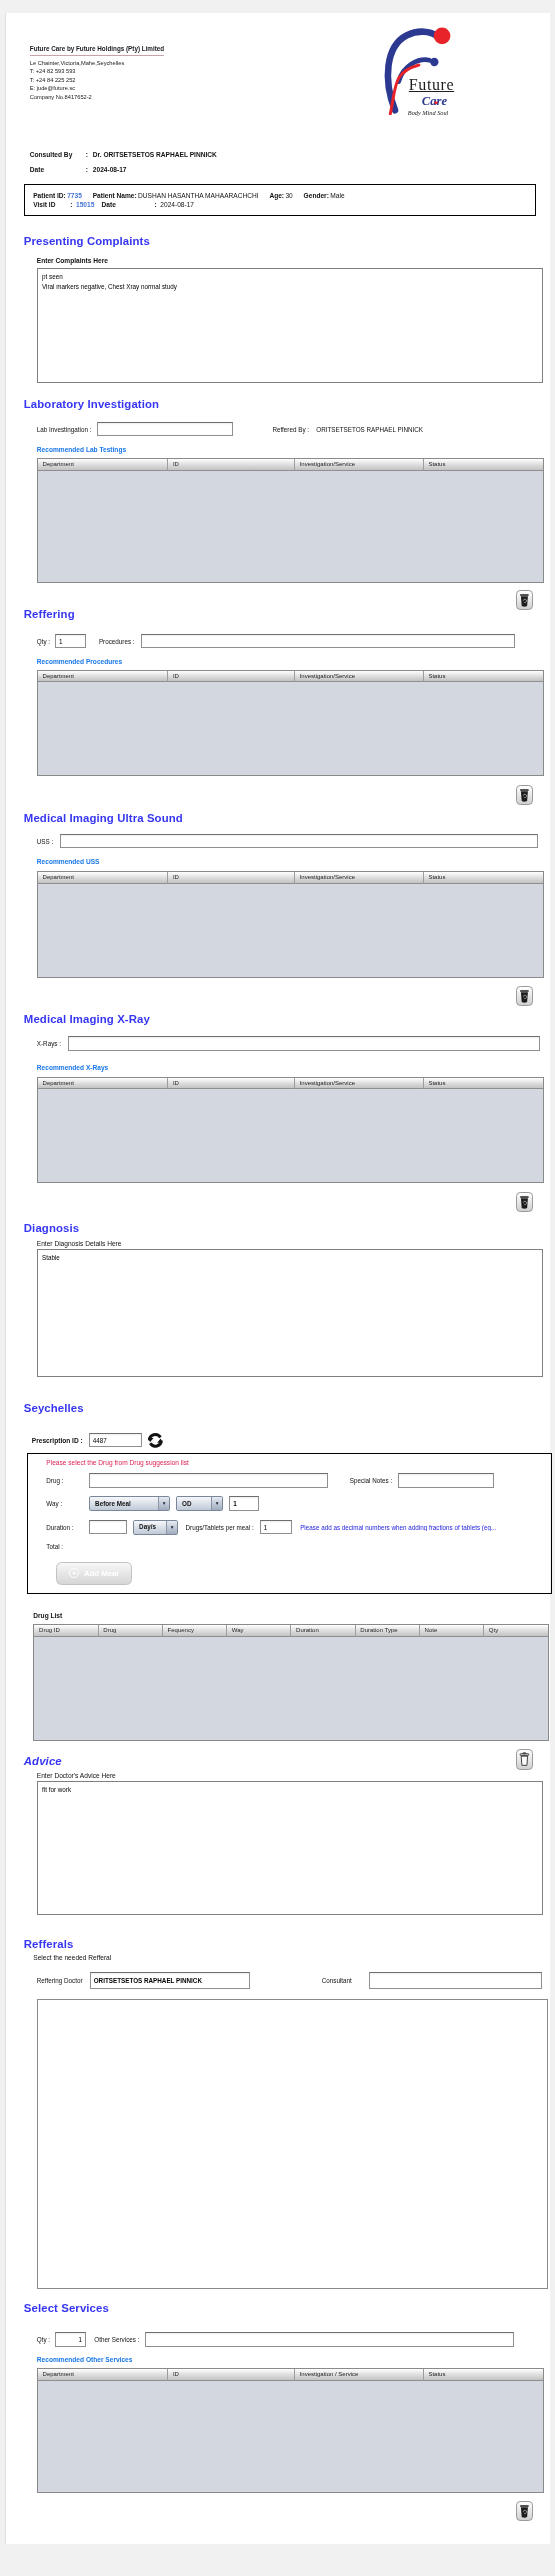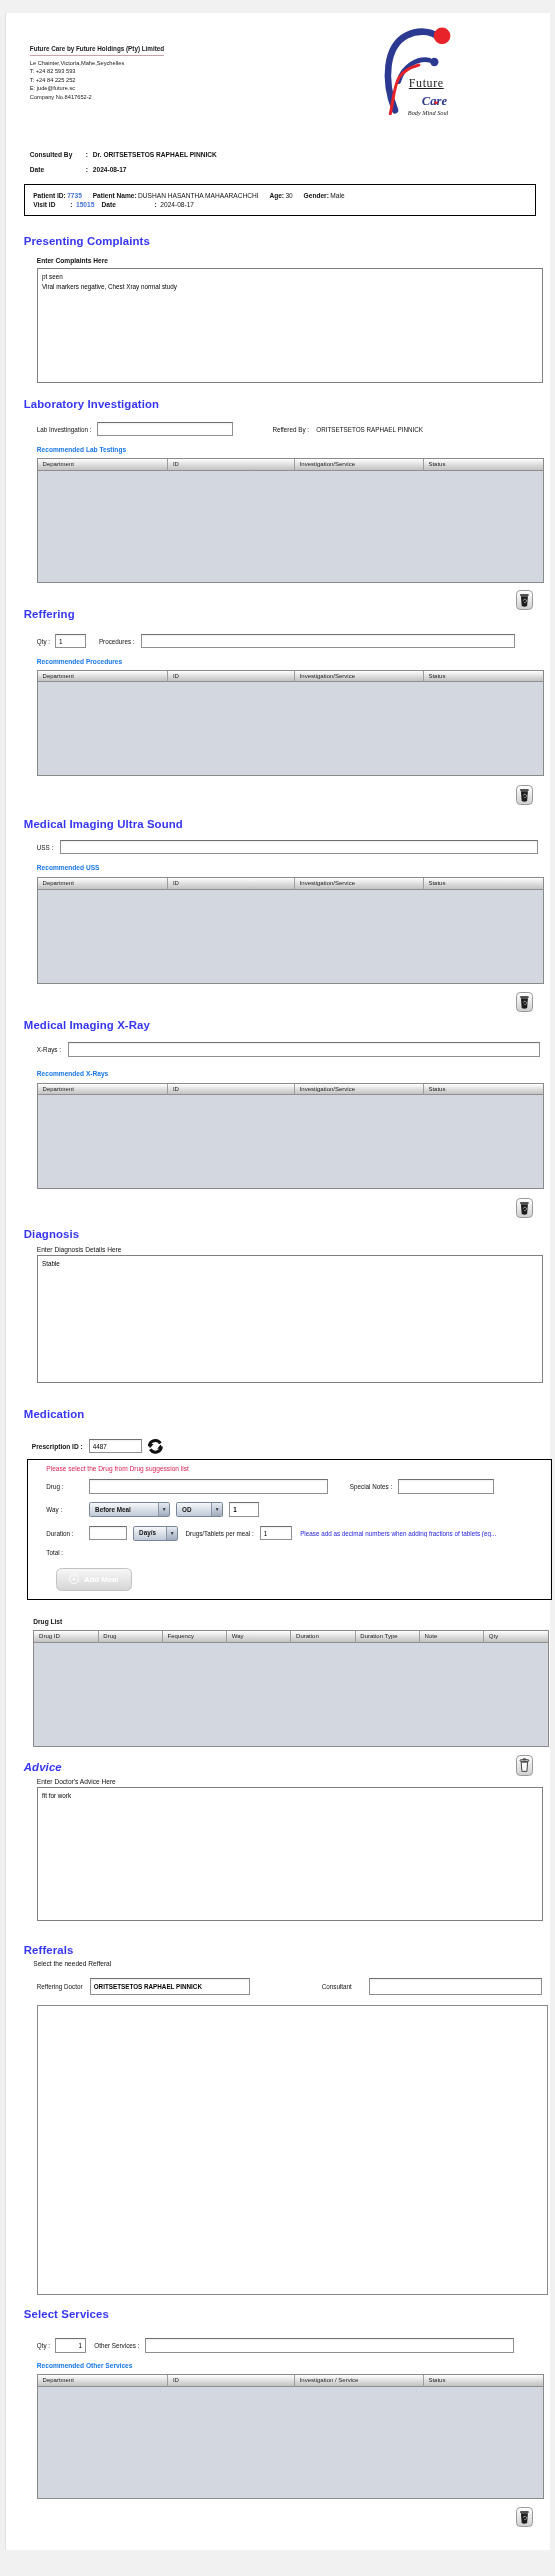--- a/index.html
+++ b/index.html
@@ -18,21 +18,21 @@
     width:545px;
     background:#ffffff;
     padding-bottom:21.5px;
     border-left:0.6px solid #e0e0e0;
   }
   
   .letterhead{position:relative; height:103px;}
   .company-block{padding:31px 0 0 24px; font-size:5.7px; line-height:1.5; color:#1a1a1a;}
   .company-name{font-size:6.3px; font-weight:bold; padding-bottom:1.8px; border-bottom:1.2px solid #c9a2a8; display:inline-block; margin-bottom:2.4px;}
   .logo{position:absolute; left:366px; top:2.4px; width:108px; height:100px;}
-  .logo .word-future{position:absolute; left:37px; top:61px; font-family:"Liberation Serif", serif; font-size:12px; color:#1f1f1f; letter-spacing:0.6px;text-decoration:underline;}
+  .logo .word-future{position:absolute; left:37px; top:61px; font-family:"Liberation Serif", serif; font-size:16px; color:#1f1f1f; letter-spacing:0.6px;text-decoration:underline;}
   .logo .word-care{position:absolute; left:50px; top:79px; font-family:"Liberation Serif", serif; font-style:italic; font-weight:bold; font-size:12.6px; color:#2b3990;}
   .logo .tagline{position:absolute; left:36px; top:94px; font-family:"Liberation Serif", serif; font-style:italic; font-size:6.3px; color:#222;}
   .logo .heart{position:absolute; left:62px; top:85px; width:4.8px; height:4.8px; color:#e8232a; font-size:5.4px;}
   
   .meta-row{display:flex; margin-left:24px; font-weight:bold; font-size:6.6px;}
   .meta-row .lbl{width:56px;}
   .consulted{margin-top:35px;}
   .date-row{margin-top:8.4px;}
   
   .patient-box{margin:10.8px 0 0 18px; width:512px; border:1.2px solid #000; padding:5.4px 8.4px; font-size:6.6px;}
@@ -206,21 +206,21 @@
   <div class="trash-row" style="margin-top:8.4px;">
     <button class="trash-btn">
       <svg width="10.8" height="14.3" viewBox="0 0 20 26">
         <rect x="2" y="2" width="16" height="3" rx="1.2" fill="#1d1d1d"></rect>
         <path d="M3.5 6 L16.5 6 L15 24 Q10 26.5 5 24 Z" fill="#1d1d1d"></path>
         <path d="M8 14 a3 3 0 1 1 1.5 3" stroke="#cfcfcf" stroke-width="1.2" fill="none"></path>
       </svg>
     </button>
   </div>
 
-  <div class="section-title" style="margin-top:12px;">Medical Imaging Ultra Sound</div>
+  <div class="section-title" style="margin-top:6px;">Medical Imaging Ultra Sound</div>
   <div class="form-row" style="margin-top:9.6px;">
     <span>USS :</span>
     <input class="txt-input" style="width: 478px; margin-left: 7.2px;">
   </div>
   <div class="link-label" style="margin-top:9.6px;">Recommended USS</div>
   <div class="listbox" style="margin-top:6px;">
     <div class="lb-head">
       <div class="cell c1">Department</div>
       <div class="cell c2">ID</div>
       <div class="cell c3">Investigation/Service</div>
@@ -260,21 +260,21 @@
         <path d="M3.5 6 L16.5 6 L15 24 Q10 26.5 5 24 Z" fill="#1d1d1d"></path>
         <path d="M8 14 a3 3 0 1 1 1.5 3" stroke="#cfcfcf" stroke-width="1.2" fill="none"></path>
       </svg>
     </button>
   </div>
 
   <div class="section-title" style="margin-top:8.4px;">Diagnosis</div>
   <div class="sub-label" style="margin-top:6px; font-weight:normal;">Enter Diagnosis Details Here</div>
   <textarea class="big-textarea" style="margin-top: 2.4px; height: 128px;">Stable</textarea>
 
-  <div class="section-title" style="margin-top:25px;">Medication</div>
+  <div class="section-title" style="margin-top:25px;">Seychelles</div>
   <div class="rx-row" style="margin-top:18px;">
     <span class="rx-lbl">Prescription ID :</span>
     <input class="txt-input" style="width: 53px; margin-left: 6px;" value="4487">
     <button class="refresh-btn">
       <svg width="16.7" height="16.7" viewBox="0 0 28 28">
         <path d="M24 14 a10 10 0 0 1 -18.5 5" stroke="#121212" stroke-width="5" fill="none"></path>
         <path d="M4 14 a10 10 0 0 1 18.5 -5" stroke="#121212" stroke-width="5" fill="none"></path>
         <polygon points="2,10 11,10 5,17" fill="#121212"></polygon>
         <polygon points="26,18 17,18 23,11" fill="#121212"></polygon>
       </svg>

